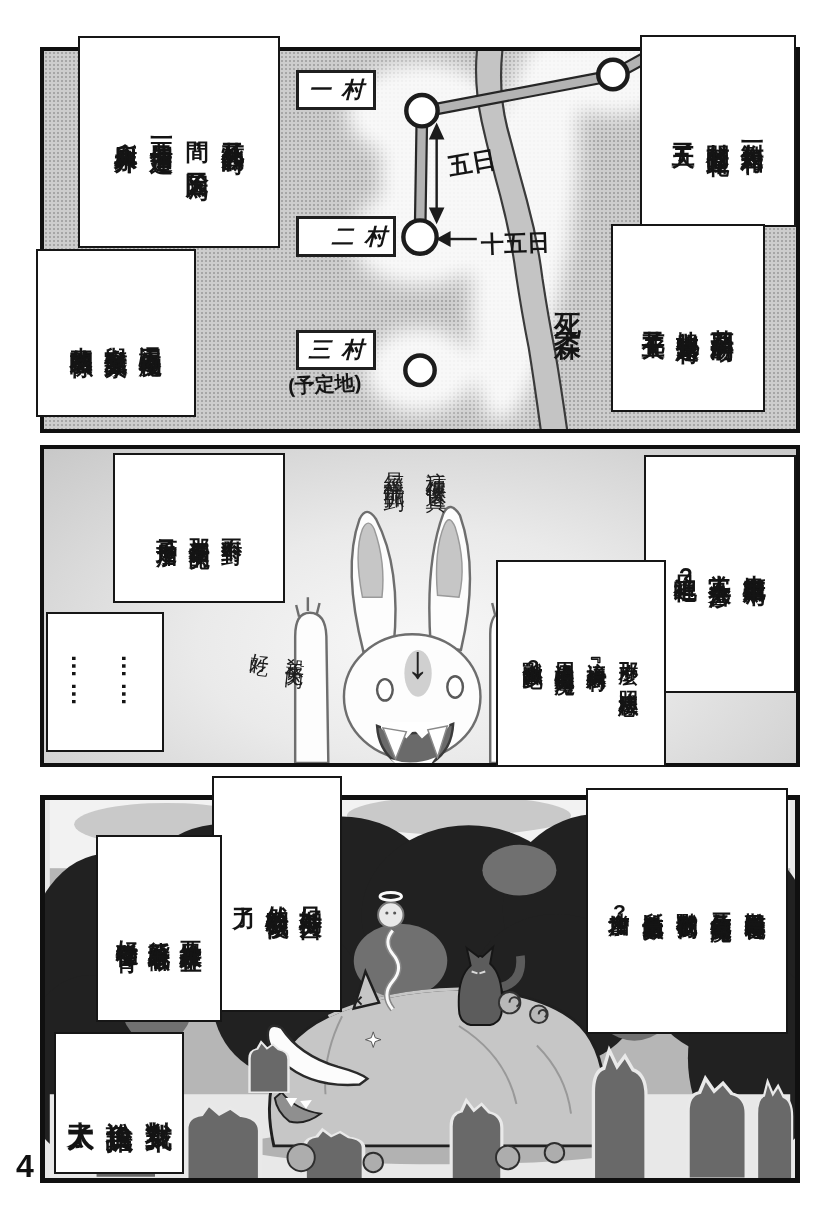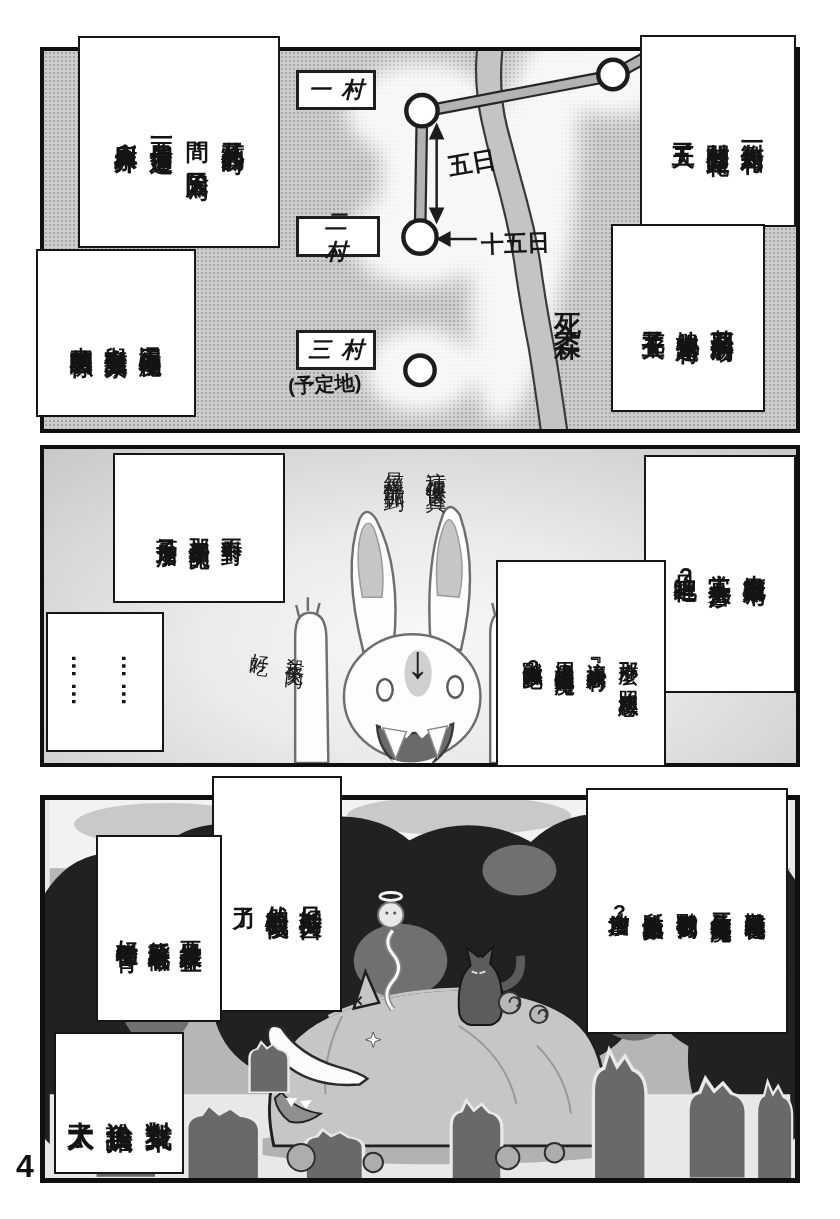--- a/index.html
+++ b/index.html
@@ -72,21 +72,21 @@
       </g>
       <g stroke="#1c1c1c" stroke-width="2.5" fill="#1c1c1c">
         <line x1="438" y1="192" x2="406" y2="192"></line>
         <polygon points="410,186 399,192 410,198"></polygon>
       </g>
     </svg>
 
     <div class="mapbox" style="left:252px;top:19px;width:80px;height:40px;">
         <span>一村</span>
       </div>
-    <div class="mapbox" style="left:252px;top:165px;width:84px;height:41px;padding-left:26px;">
+    <div class="mapbox" style="left:252px;top:165px;width:100px;height:41px;padding-left:26px;">
         <span>二村</span>
       </div>
     <div class="mapbox" style="left:252px;top:279px;width:80px;height:40px;">
         <span>三村</span>
       </div>
 
     <div class="maplabel hand" style="left:244px;top:320px;font-size:20px;transform:rotate(-3deg);">(予定地)</div>
     <div class="maplabel hand" style="left:404px;top:96px;font-size:24px;transform:rotate(-10deg);">五日</div>
     <div class="maplabel hand" style="left:437px;top:177px;font-size:23px;transform:rotate(-2deg);">十五日</div>
     <div class="maplabel hand vtext" style="left:503px;top:240px;font-size:27px;letter-spacing:10px;height:135px;">死之森</div>

